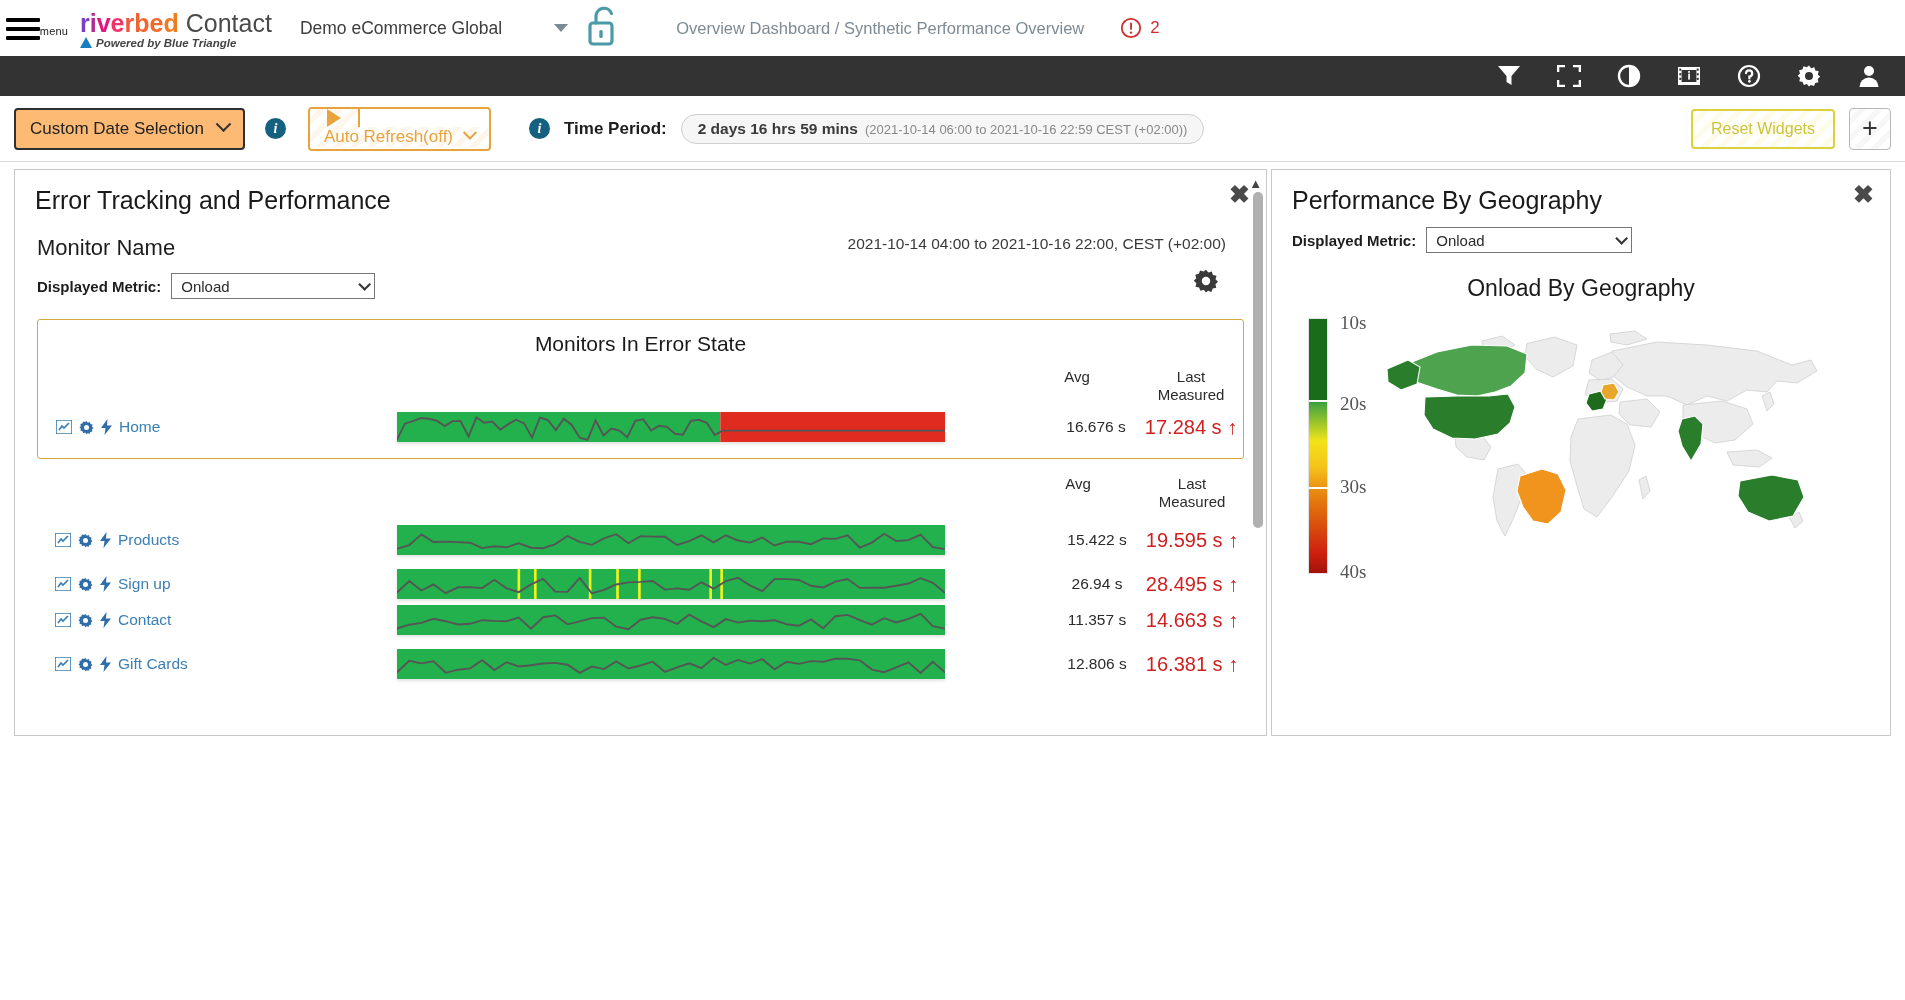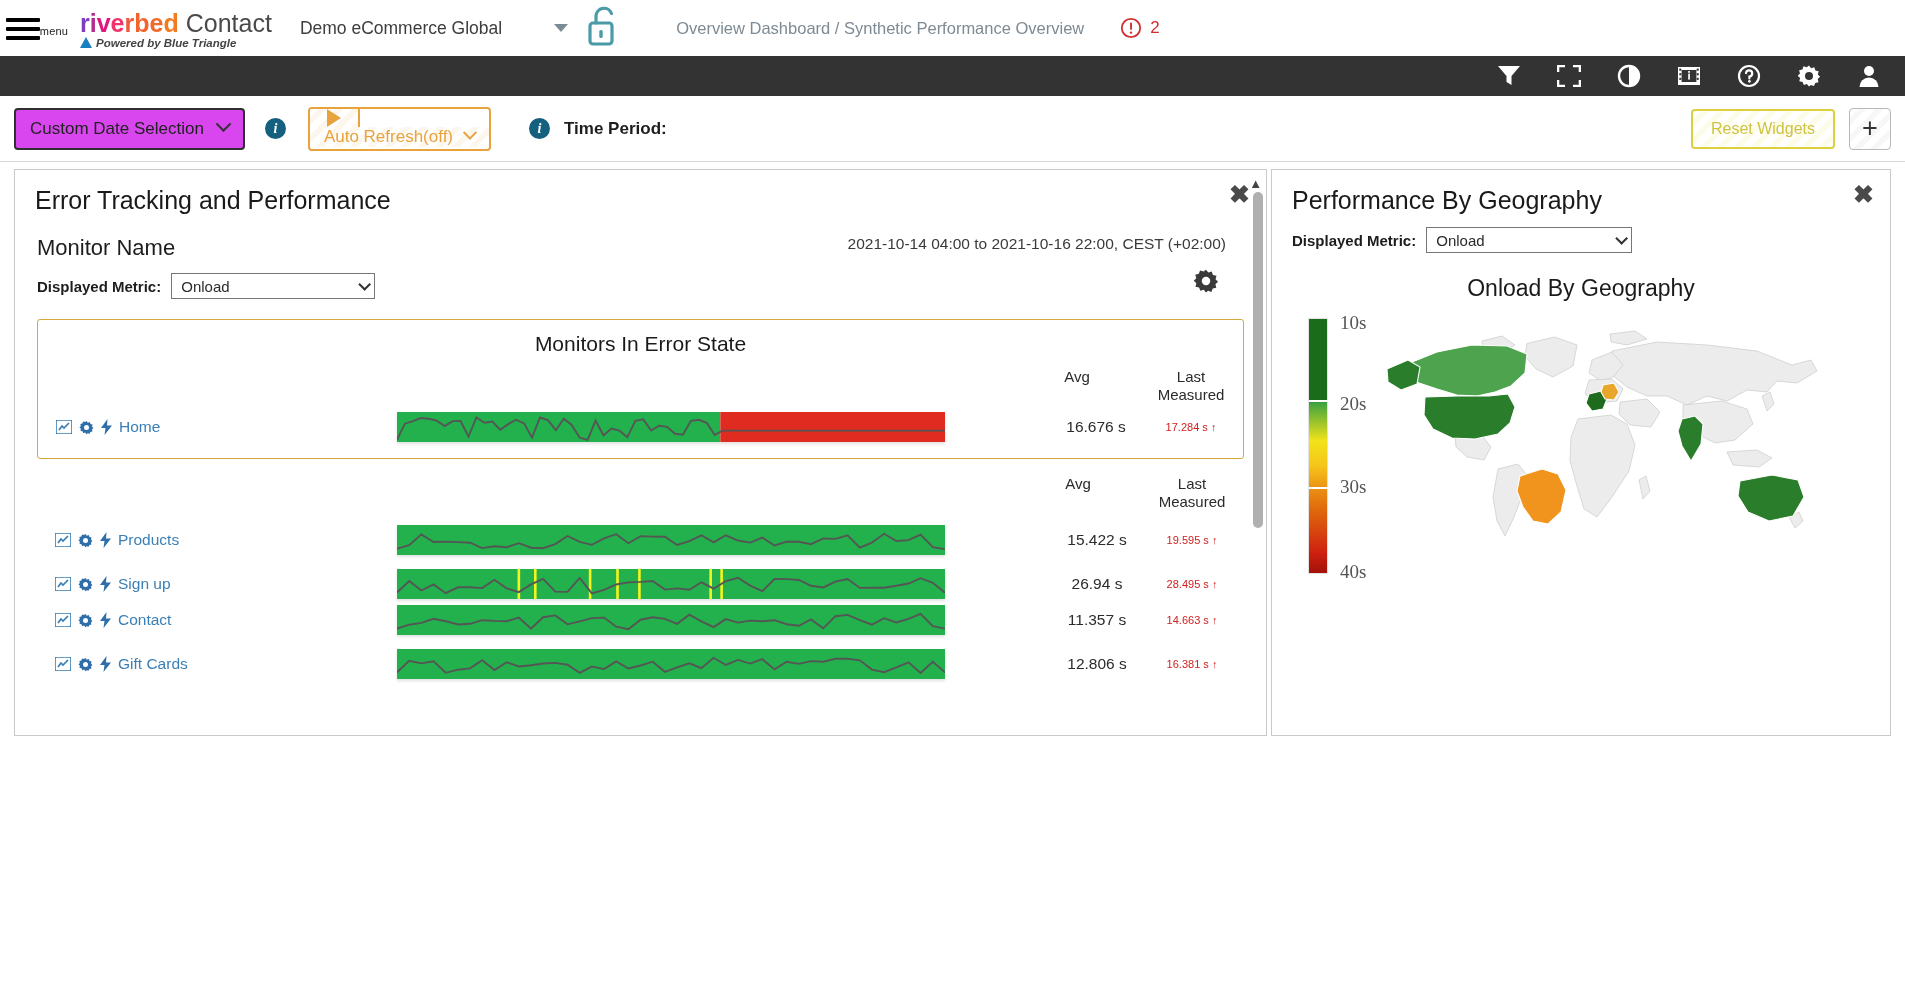--- a/index.html
+++ b/index.html
@@ -67,21 +67,21 @@
 
   
   .ctrlbar {
     position: absolute; left: 0; top: 96px; width: 1905px; height: 66px;
     background: #fff; border-bottom: 1px solid #d8d8d8;
     display: flex; align-items: center; padding: 0 14px;
   }
   .date-sel {
     border: 2px solid #2f2f2f; border-radius: 4px; height: 42px;
     display: flex; align-items: center; gap: 14px; padding: 0 14px;
-    font-size: 17px; color: #222; cursor: pointer; background: #d946ef;
+    font-size: 17px; color: #222; cursor: pointer; background: #fdba74;
   }
   .chev { width: 11px; height: 11px; border-right: 2px solid #333; border-bottom: 2px solid #333; transform: rotate(45deg) translate(-3px,-3px); }
   .info-dot {
     width: 21px; height: 21px; border-radius: 50%; background: #15607f;
     color: #fff; font-size: 14px; font-weight: bold; font-style: italic;
     display: flex; align-items: center; justify-content: center;
     margin-left: 20px; font-family: "Liberation Serif", serif; cursor: pointer;
   }
   .refresh-grp {
     margin-left: 22px; display: flex; height: 44px;
@@ -170,21 +170,21 @@
 
   .mrow { display: flex; align-items: center; margin-top: 8px; }
   .mname {
     width: 250px; display: flex; align-items: center; gap: 7px;
     padding-left: 18px; font-size: 15.5px; color: #3a7fb5; cursor: pointer;
   }
   .mname .lbl { color: #3a7fb5; }
   .spark-cell { flex: 1; display: flex; justify-content: center;}
   .spark { position: relative; box-shadow: 0 2px 3px rgba(0,0,0,.12); }
   .v-avg { width: 86px; text-align: center; font-size: 15.5px; color: #2b2b2b;}
-  .v-last { width: 104px; text-align: center; font-size: 11px; color: #d02020; white-space: nowrap;}
+  .v-last { width: 104px; text-align: center; font-size: 20px; color: #d02020; white-space: nowrap;}
   .up-arrow { color: #d02020; font-weight: bold; }
 
   .list-area { padding: 0 22px; margin-top: 16px; }
 
   .scrollbar-track {
     position: absolute; right: 3px; top: 22px; width: 10px; height: 400px;
   }
   .scrollbar-thumb {
     width: 10px; height: 336px; background: #b0b0b0; border-radius: 5px;
   }
@@ -342,20 +342,24 @@
     </div>
     <div class="autoref" data-interactable="true">
       <span data-interactable="false">Auto Refresh(off)</span>
       <span class="chev-o" data-interactable="false"></span>
     </div>
   </div>
 
   <div class="tp-wrap" data-interactable="false">
     <div class="info-dot" style="margin-left:0" data-interactable="true">i</div>
     <span class="tp-label" data-interactable="false">Time Period:</span>
+    <div class="tp-pill" data-interactable="true">
+      <span class="tp-main" data-interactable="false">2 days 16 hrs 59 mins</span>
+      <span class="tp-sub" data-interactable="false">(2021-10-14 06:00 to 2021-10-16 22:59 CEST (+02:00))</span>
+    </div>
   </div>
 
   <div class="reset-btn" data-interactable="true">Reset Widgets</div>
   <div class="plus-btn" data-interactable="true">+</div>
 </div>
 
 <div class="widget w-left" data-interactable="false">
   <div class="w-close" data-interactable="true">✖</div>
 
   <div class="lw-scroll" data-interactable="false">

